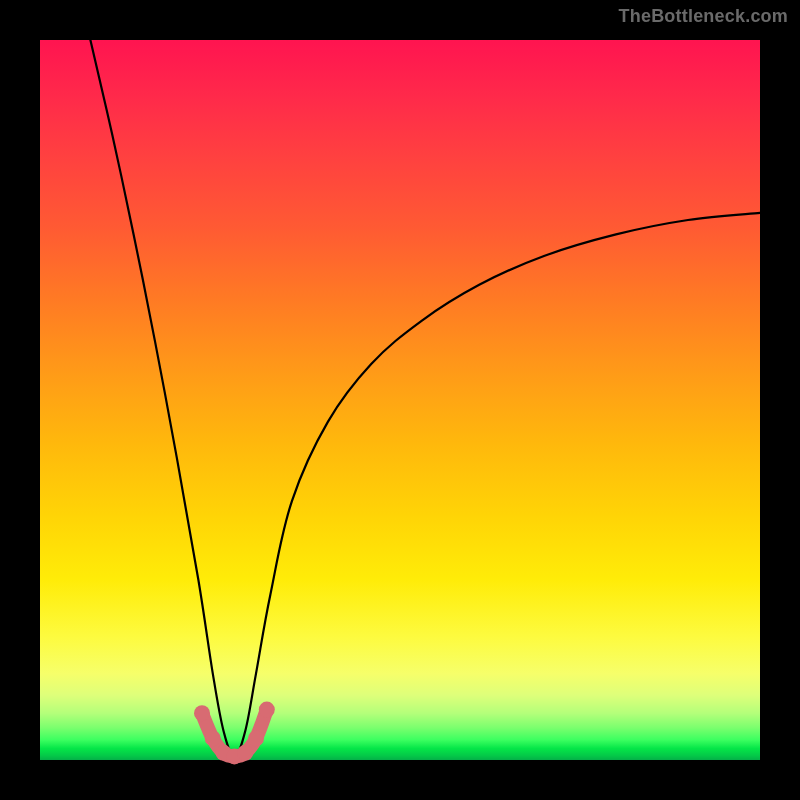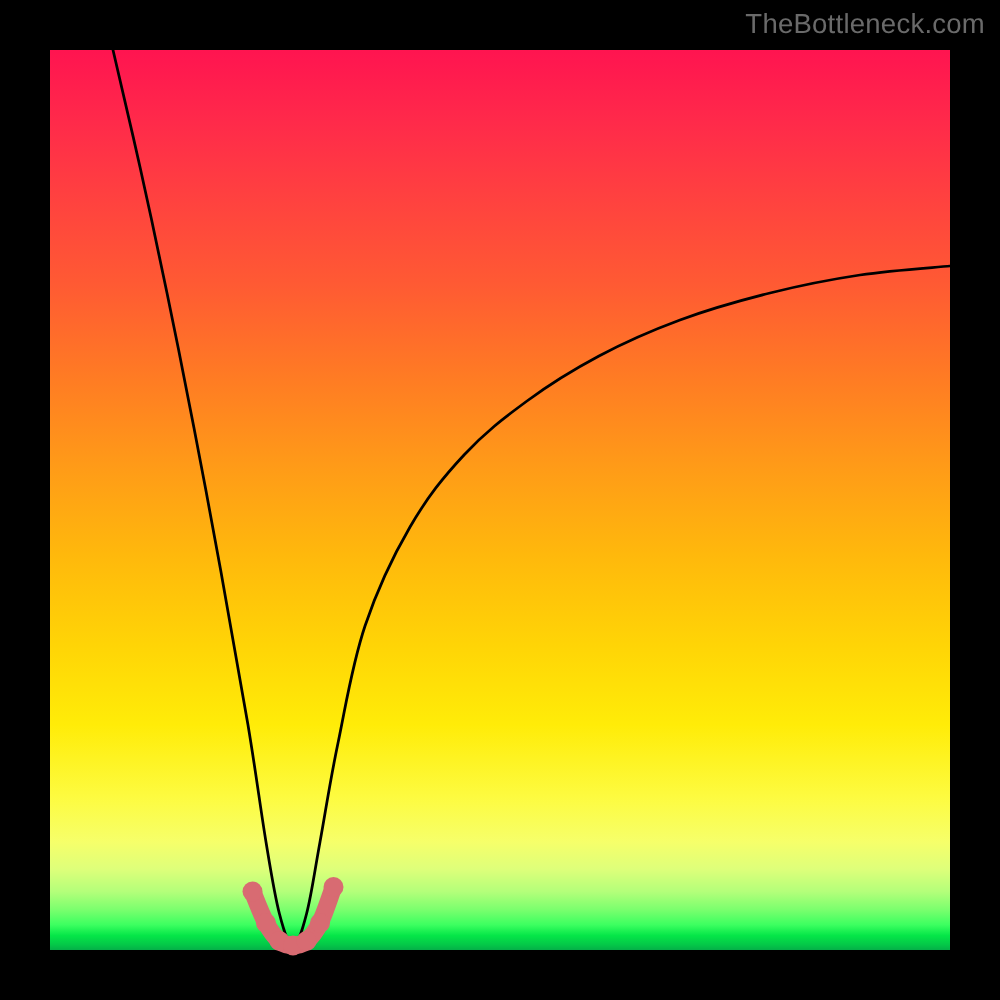--- a/index.html
+++ b/index.html
@@ -45,22 +45,22 @@
       #05e648 98.4%,
       #04c848 99.4%,
       #04b048 100%
     );
   }
   .watermark {
     position: absolute;
     top: 6px;
     right: 12px;
     color: #6a6a6a;
-    font-size: 22px;
-    font-weight: 400;
+    font-size: 18px;
+    font-weight: 700;
     letter-spacing: 0.2px;
     user-select: none;
   }
   svg.curves {
     position: absolute;
     left: 0;
     top: 0;
     width: 720px;
     height: 720px;
     overflow: visible;

